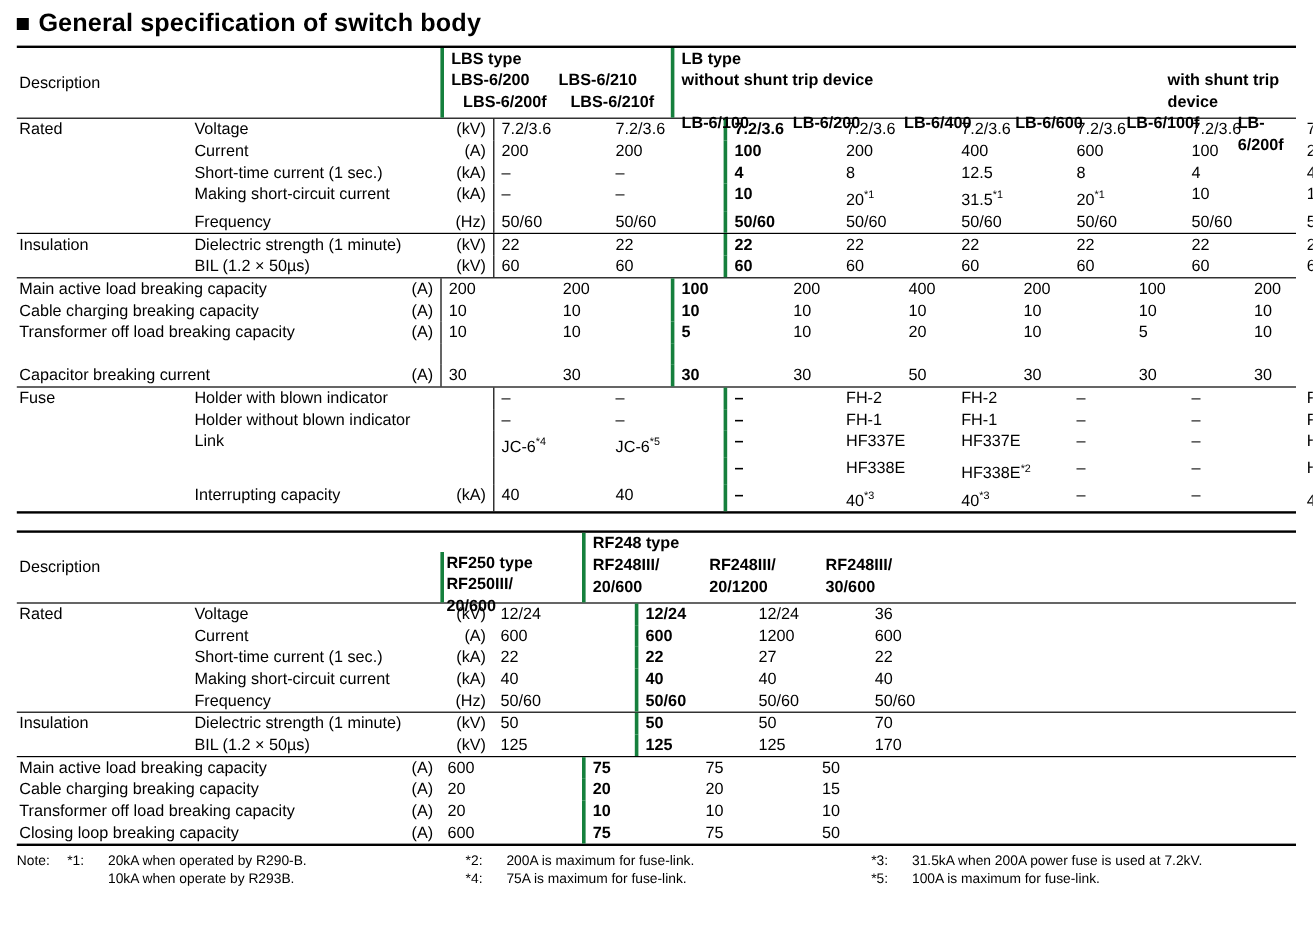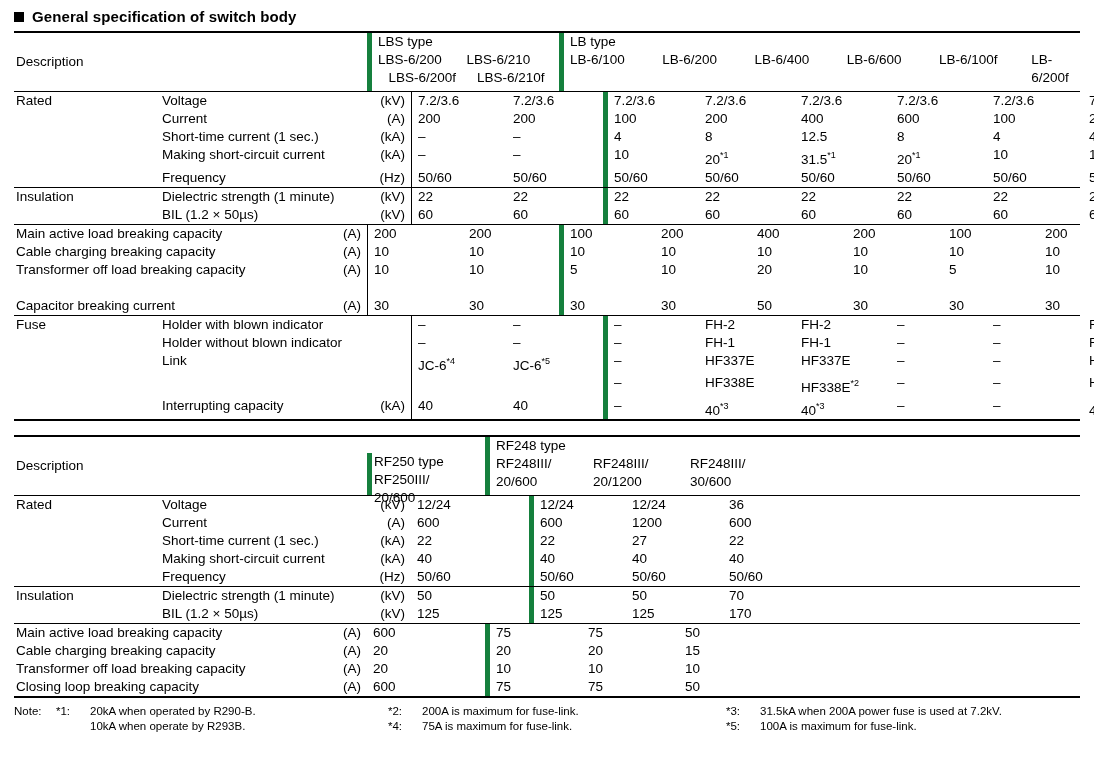--- a/index.html
+++ b/index.html
@@ -30,21 +30,21 @@
     margin: 8px 0 6px 14px;
   }
   .title-bullet {
     width: 10px;
     height: 10px;
     background: #000;
     margin-right: 8px;
     flex: none;
   }
   .title-text {
-    font-size: 15px;
+    font-size: 21px;
     font-weight: bold;
     letter-spacing: 0.1px;
   }
 
   
   .tbl {
     margin: 0 14px;
     border-top: 2px solid #000;
     border-bottom: 2px solid #000;
     position: relative;
@@ -85,21 +85,22 @@
   }
   .vcol {
     width: 96px;
     flex: none;
     padding-left: 6px;
   }
   .vcol.first {
     border-left: 1px solid #000;
   }
   .vsep {
-    border-left: 5px solid #15803d;
+    border-left: 3px solid #15803d;
+    font-weight: bold;
   }
 
   .hdr {
     position: relative;
   }
   .hdr-line {
     line-height: 18px;
   }
 
   
@@ -142,20 +143,25 @@
           <span style="width:96px;">LBS-6/200</span>
           <span style="width:96px;">LBS-6/210</span>
         </div>
         <div class="hdr-line" style="display:flex;text-align:center;">
           <span style="width:96px;">LBS-6/200f</span>
           <span style="width:96px;">LBS-6/210f</span>
         </div>
       </div>
       <div class="cell vsep" style="flex:1 1 auto;padding-left:6px;">
         <div class="hdr-line">LB type</div>
+        <div class="hdr-line" style="display:flex;">
+          <span style="width:384px;">without shunt trip device</span>
+          <span style="width:96px;"></span>
+          <span>with shunt trip device</span>
+        </div>
         <div class="hdr-line" style="display:flex;">
           <span style="width:96px;">LB-6/100</span>
           <span style="width:96px;">LB-6/200</span>
           <span style="width:96px;">LB-6/400</span>
           <span style="width:96px;">LB-6/600</span>
           <span style="width:96px;">LB-6/100f</span>
           <span>LB-6/200f</span>
         </div>
       </div>
     </div>

